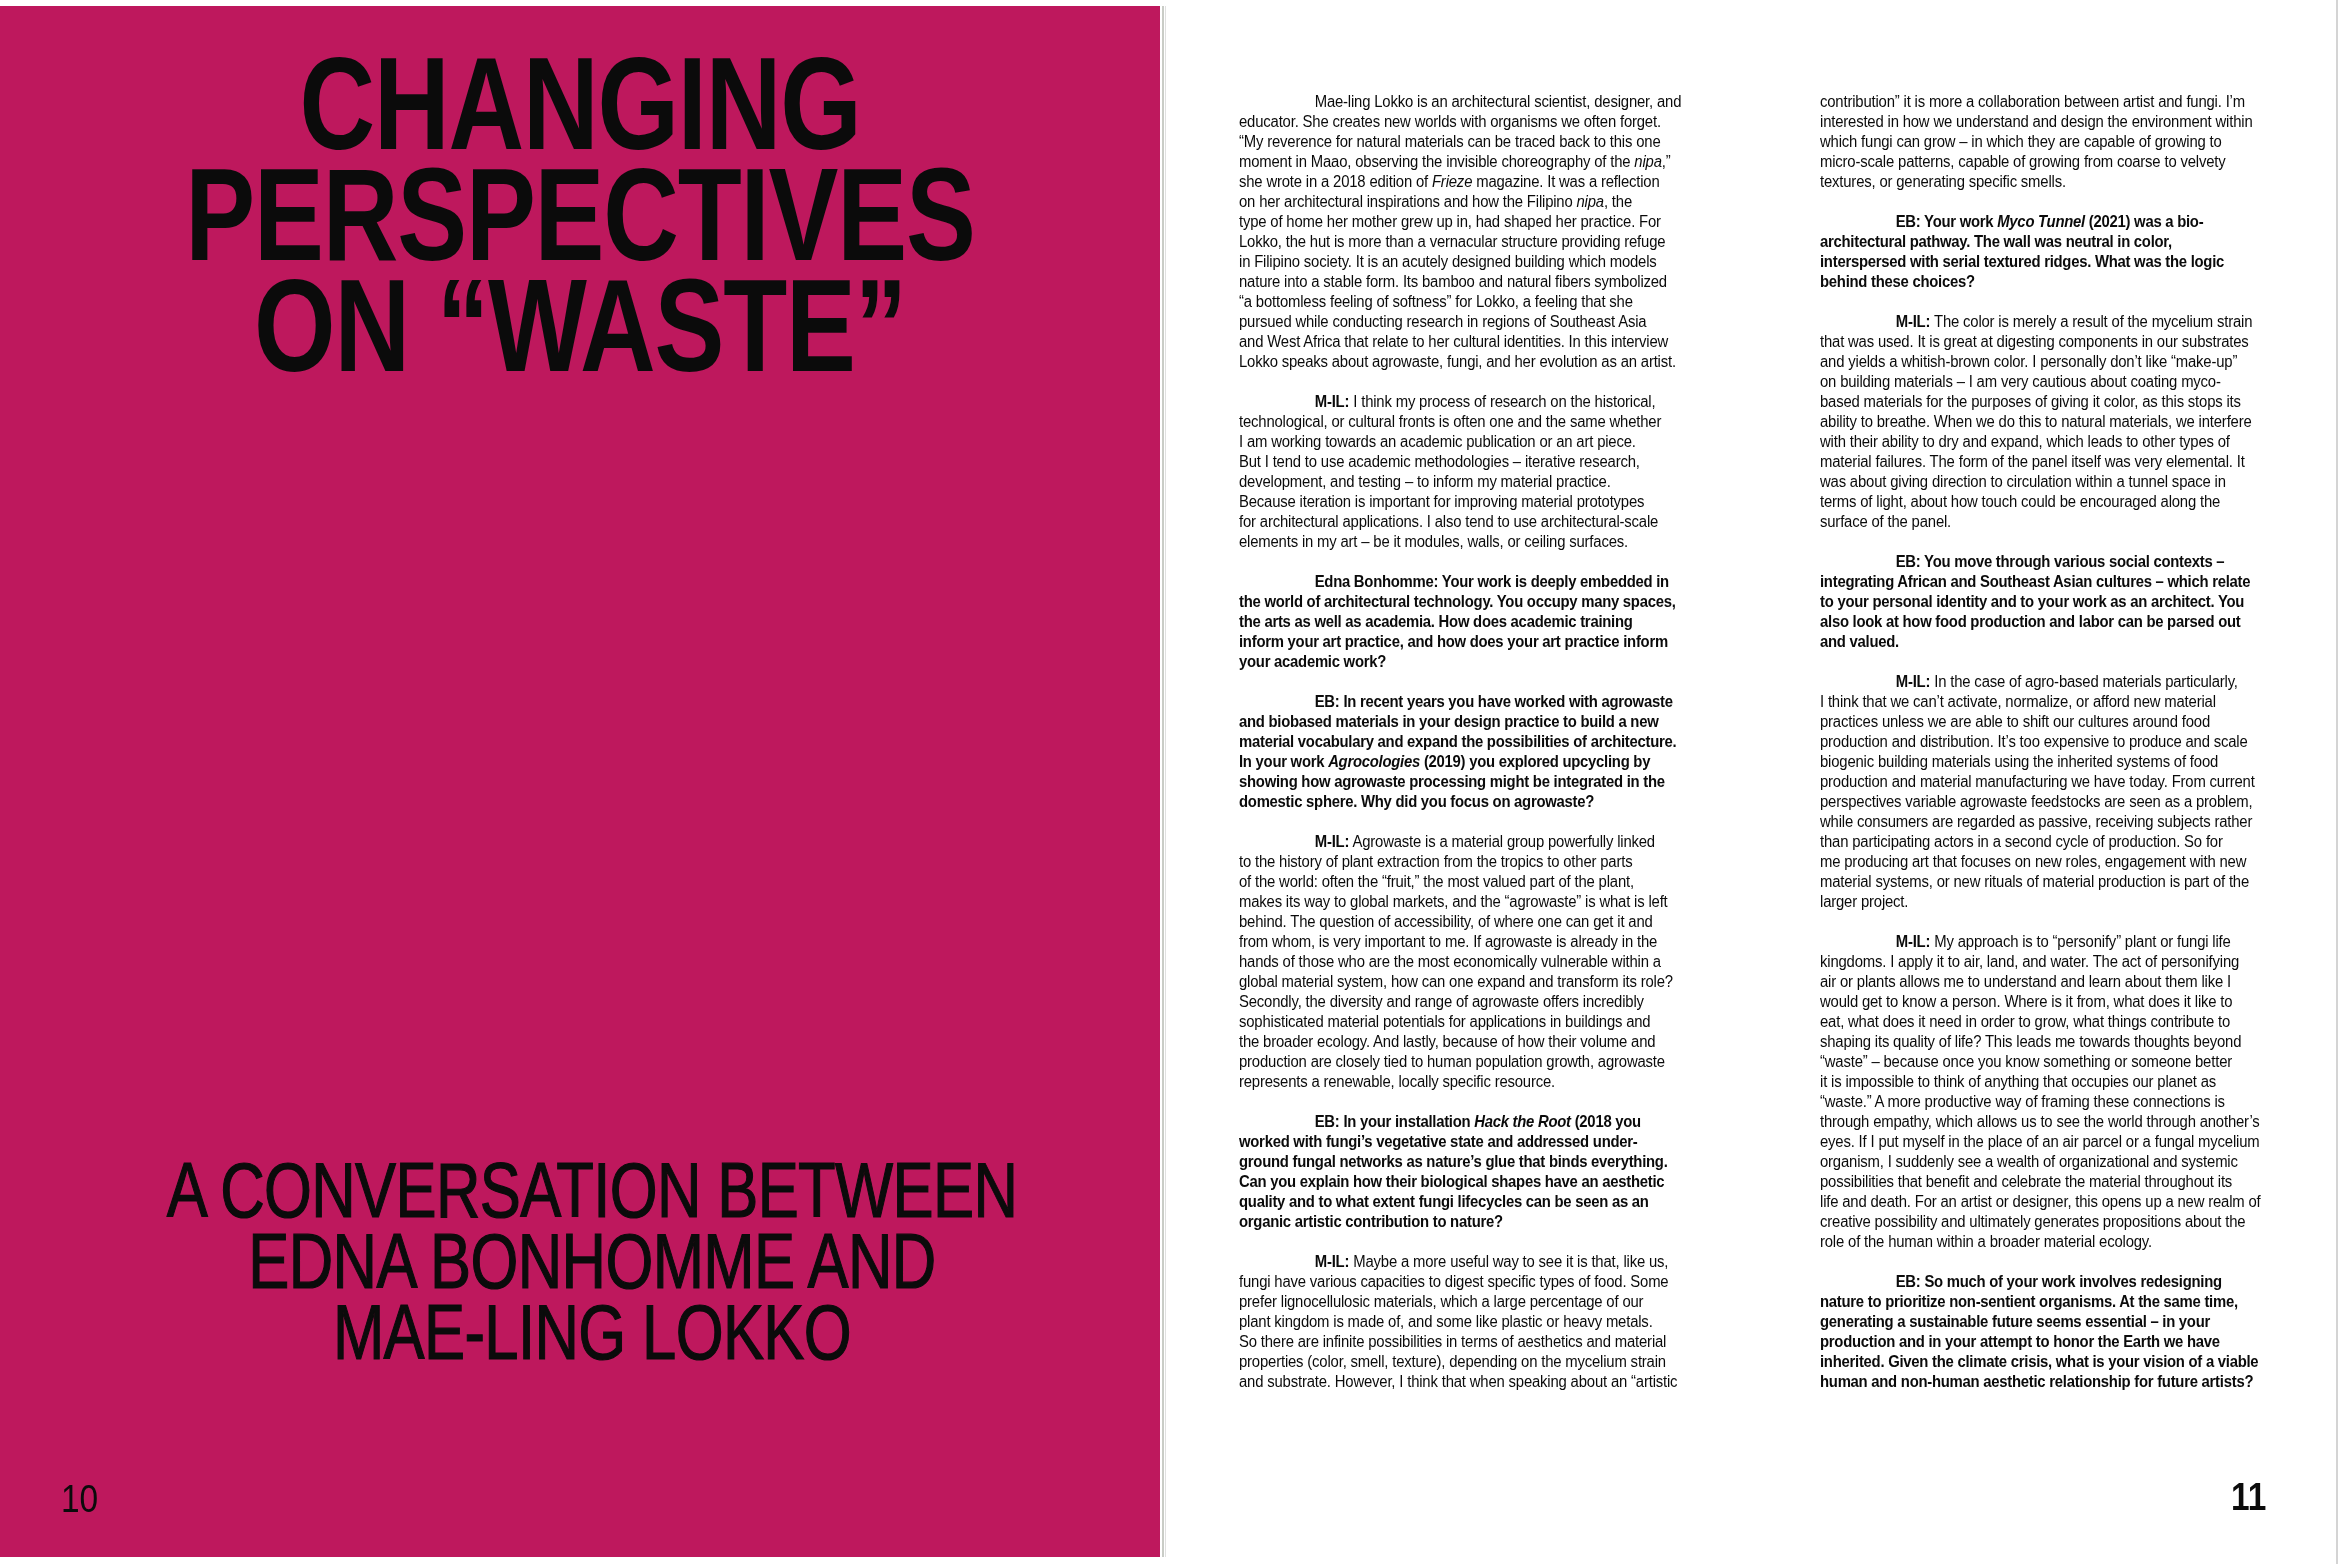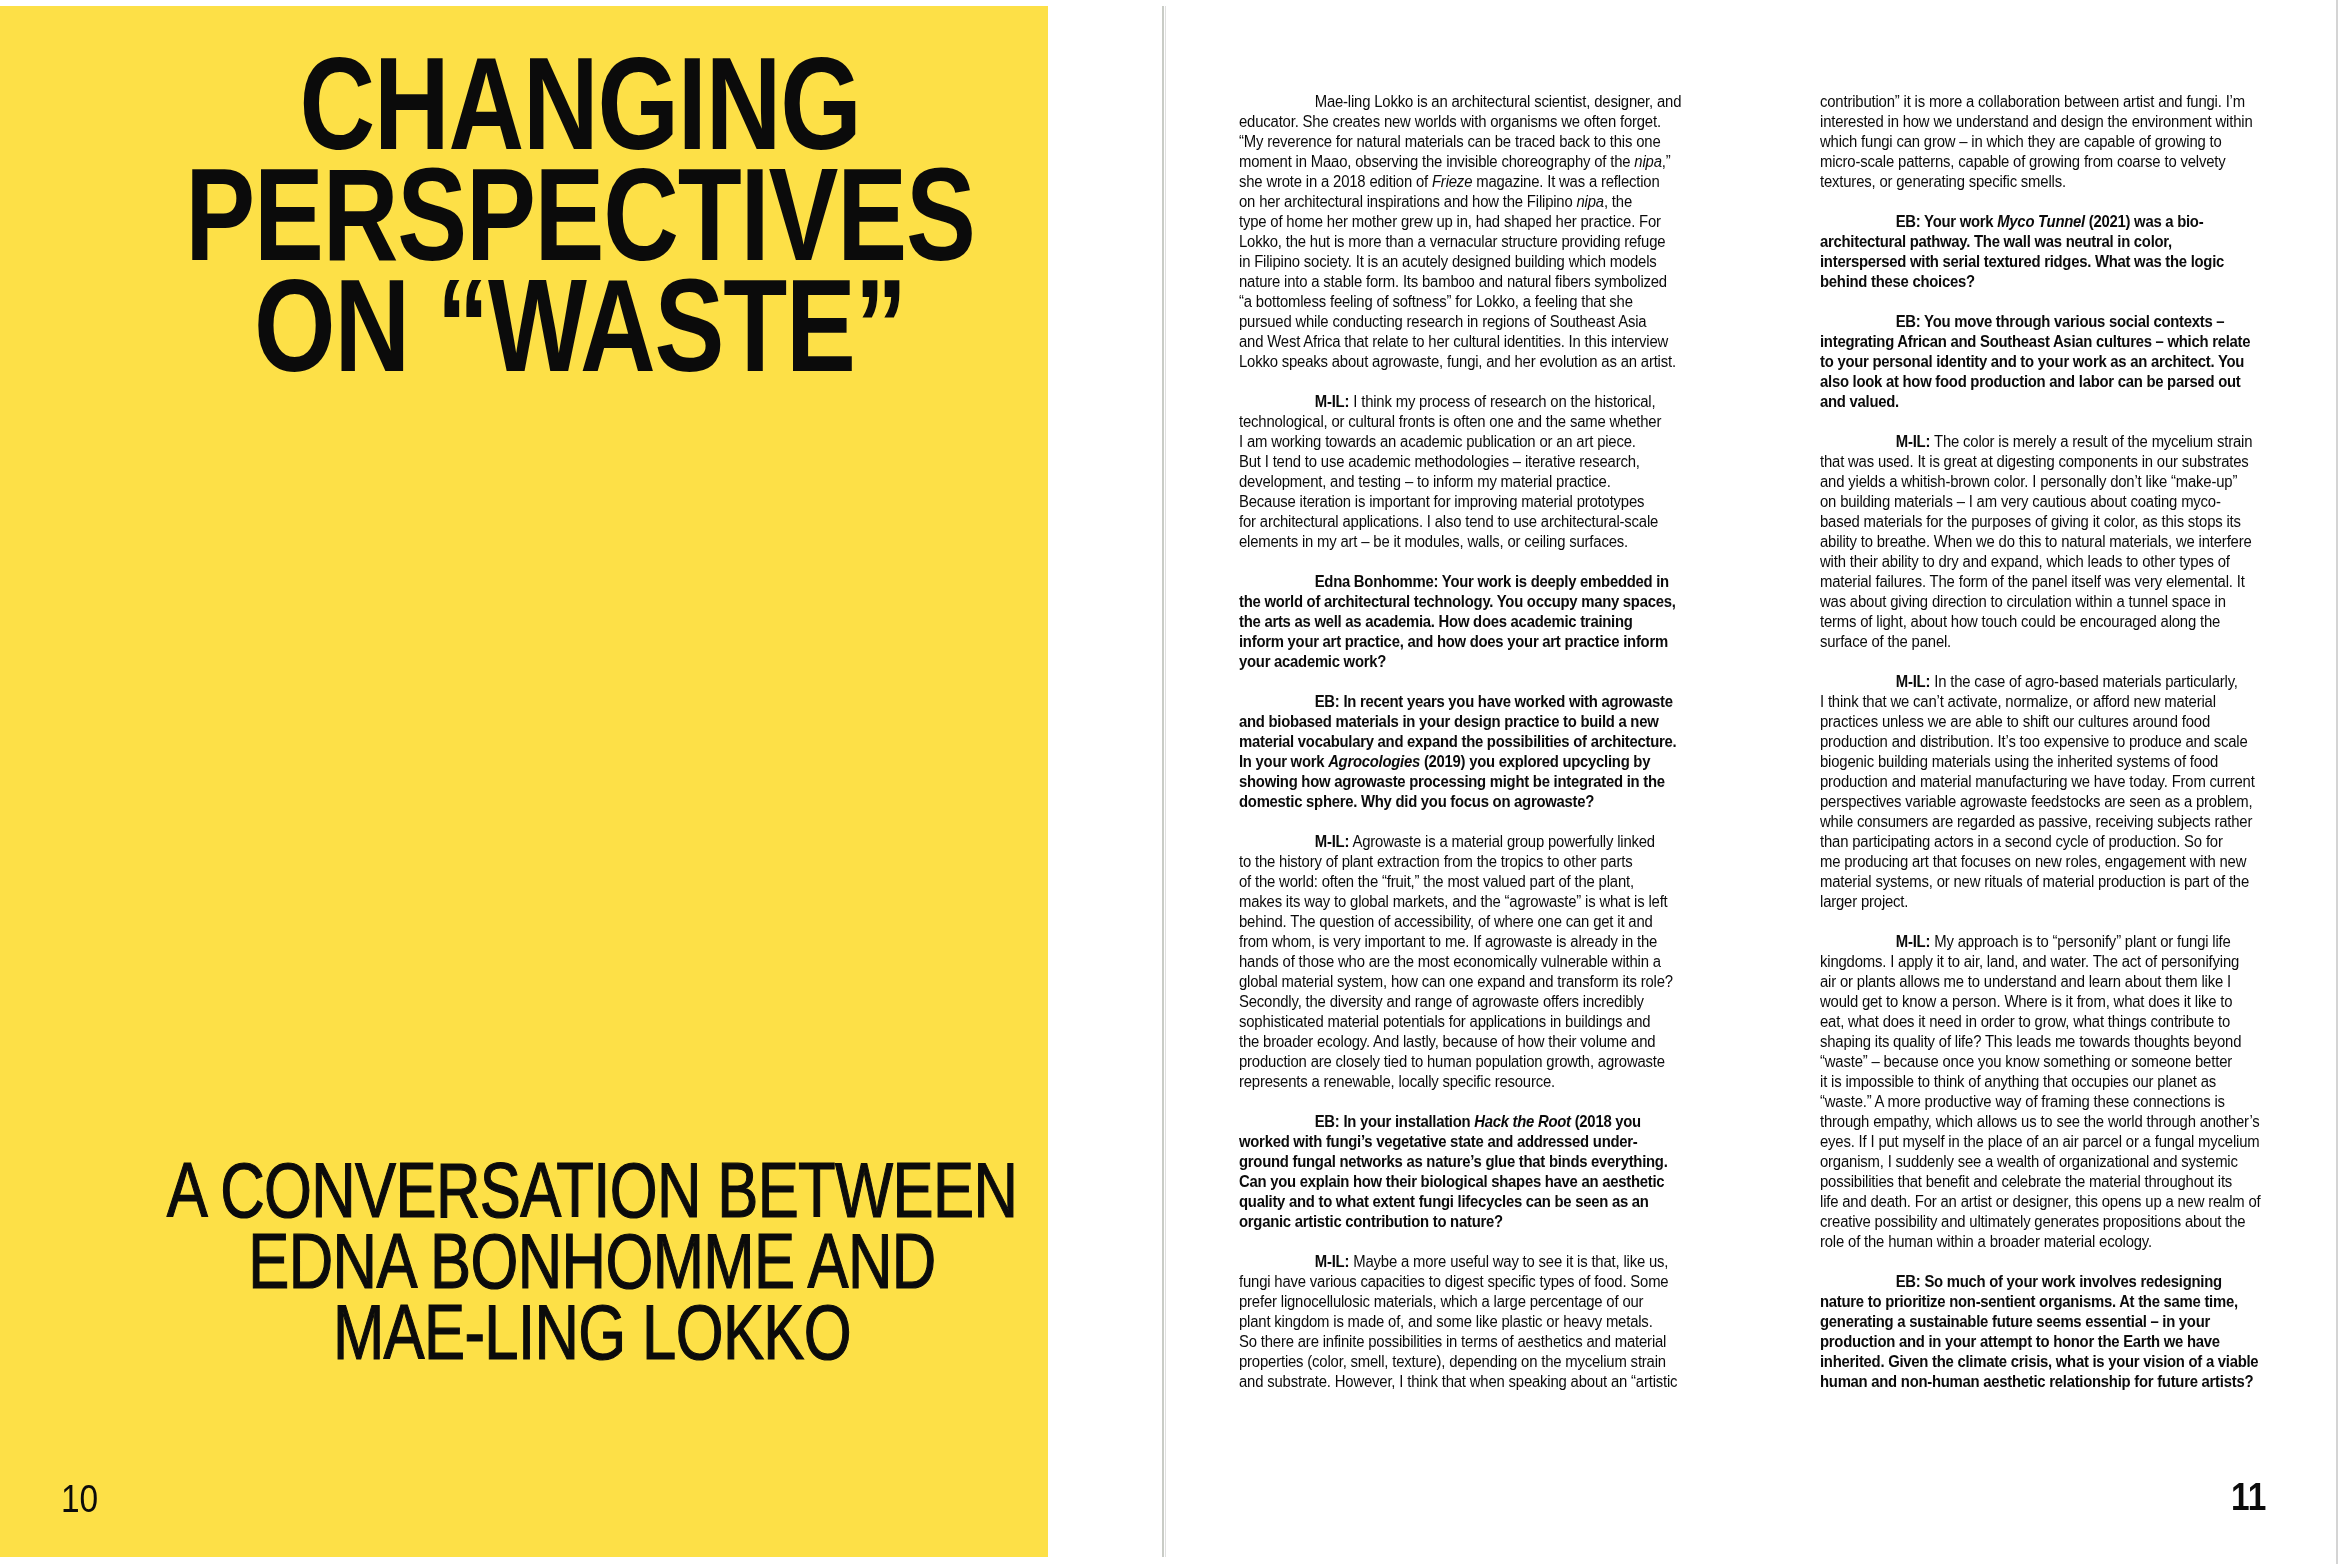--- a/index.html
+++ b/index.html
@@ -3,22 +3,22 @@
 <meta charset="utf-8">
 <style>
   html, body { margin: 0; padding: 0; }
   body {
     width: 2342px; height: 1564px; position: relative; overflow: hidden;
     background: #ffffff;
     font-family: "Liberation Sans", "DejaVu Sans", sans-serif;
     color: #0b0b0b;
   }
   .page-left {
-    position: absolute; left: 0; top: 6.1px; width: 1048px; height: 1551px;
-    background: #fde047;
+    position: absolute; left: 0; top: 6.1px; width: 1160px; height: 1551px;
+    background: #be185d;
   }
   .spine-line {
     position: absolute; top: 6.1px; width: 1.5px; height: 1551px; background: #c9ccc6;
   }
   .page-edge {
     position: absolute; top: 0; left: 2336px; width: 1.5px; height: 1564px; background: #d4d4d4;
   }
   .title {
     position: absolute; left: 0; top: 42px; width: 1160px; text-align: center;
   }
@@ -160,39 +160,39 @@
       <span class="line">which fungi can grow – in which they are capable of growing to</span>
       <span class="line">micro-scale patterns, capable of growing from coarse to velvety</span>
       <span class="line">textures, or generating specific smells.</span>
     </div>
     <div class="para q">
       <span class="line indent"><span class="speaker">EB:</span> Your work <em>Myco Tunnel</em> (2021) was a bio-</span>
       <span class="line">architectural pathway. The wall was neutral in color,</span>
       <span class="line">interspersed with serial textured ridges. What was the logic</span>
       <span class="line">behind these choices?</span>
     </div>
-    <div class="para q">
-      <span class="line indent"><span class="speaker">EB:</span> You move through various social contexts –</span>
-      <span class="line">integrating African and Southeast Asian cultures – which relate</span>
-      <span class="line">to your personal identity and to your work as an architect. You</span>
-      <span class="line">also look at how food production and labor can be parsed out</span>
-      <span class="line">and valued.</span>
-    </div>
     <div class="para">
       <span class="line indent"><span class="speaker">M-IL:</span> The color is merely a result of the mycelium strain</span>
       <span class="line">that was used. It is great at digesting components in our substrates</span>
       <span class="line">and yields a whitish-brown color. I personally don’t like “make-up”</span>
       <span class="line">on building materials – I am very cautious about coating myco-</span>
       <span class="line">based materials for the purposes of giving it color, as this stops its</span>
       <span class="line">ability to breathe. When we do this to natural materials, we interfere</span>
       <span class="line">with their ability to dry and expand, which leads to other types of</span>
       <span class="line">material failures. The form of the panel itself was very elemental. It</span>
       <span class="line">was about giving direction to circulation within a tunnel space in</span>
       <span class="line">terms of light, about how touch could be encouraged along the</span>
       <span class="line">surface of the panel.</span>
+    </div>
+    <div class="para q">
+      <span class="line indent"><span class="speaker">EB:</span> You move through various social contexts –</span>
+      <span class="line">integrating African and Southeast Asian cultures – which relate</span>
+      <span class="line">to your personal identity and to your work as an architect. You</span>
+      <span class="line">also look at how food production and labor can be parsed out</span>
+      <span class="line">and valued.</span>
     </div>
     <div class="para">
       <span class="line indent"><span class="speaker">M-IL:</span> In the case of agro-based materials particularly,</span>
       <span class="line">I think that we can’t activate, normalize, or afford new material</span>
       <span class="line">practices unless we are able to shift our cultures around food</span>
       <span class="line">production and distribution. It’s too expensive to produce and scale</span>
       <span class="line">biogenic building materials using the inherited systems of food</span>
       <span class="line">production and material manufacturing we have today. From current</span>
       <span class="line">perspectives variable agrowaste feedstocks are seen as a problem,</span>
       <span class="line">while consumers are regarded as passive, receiving subjects rather</span>

